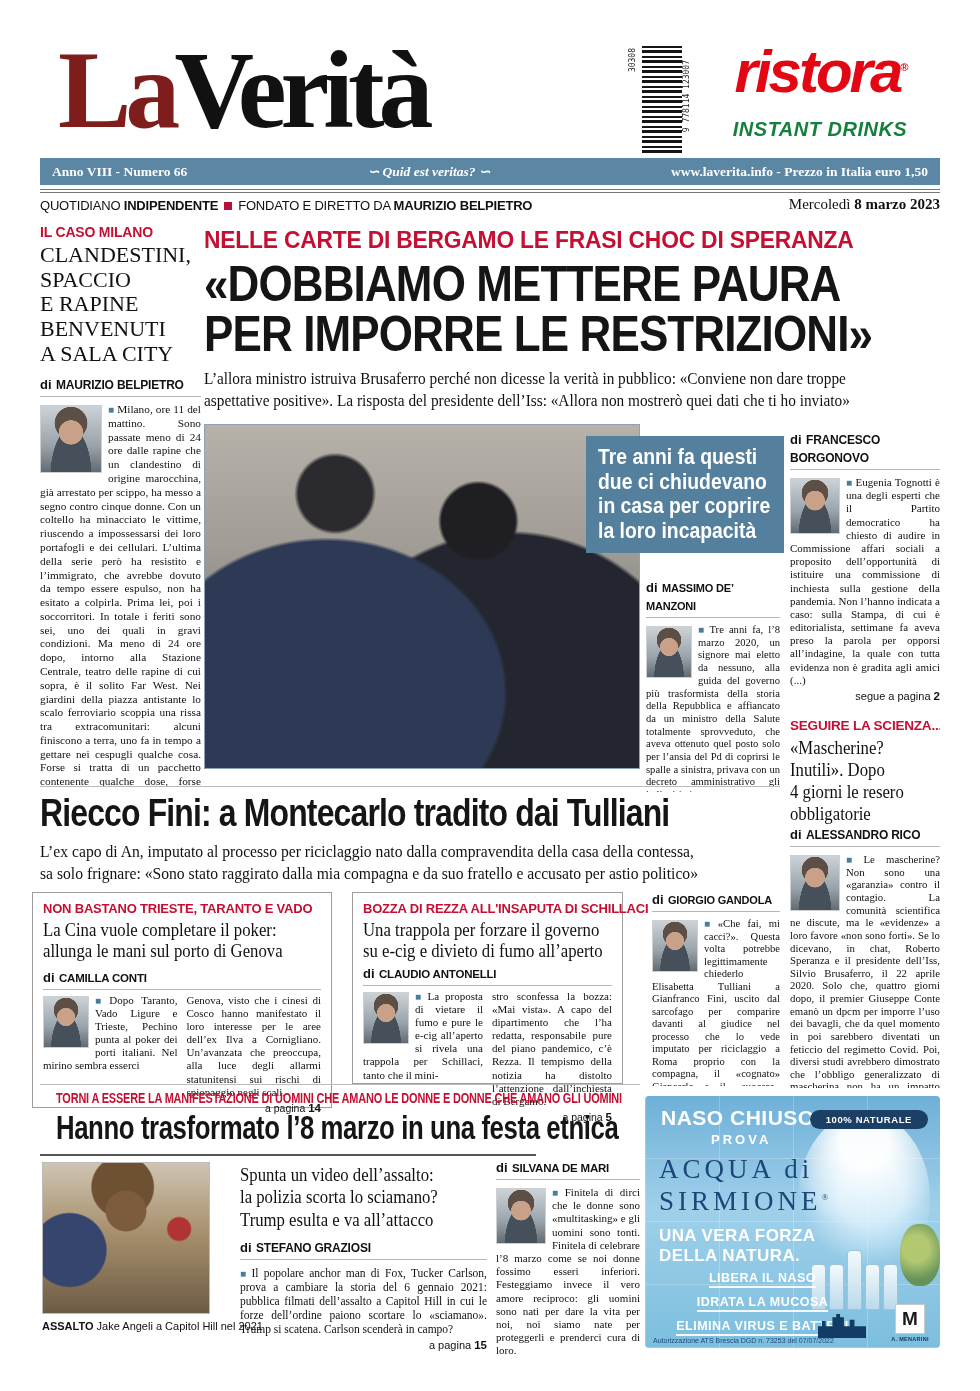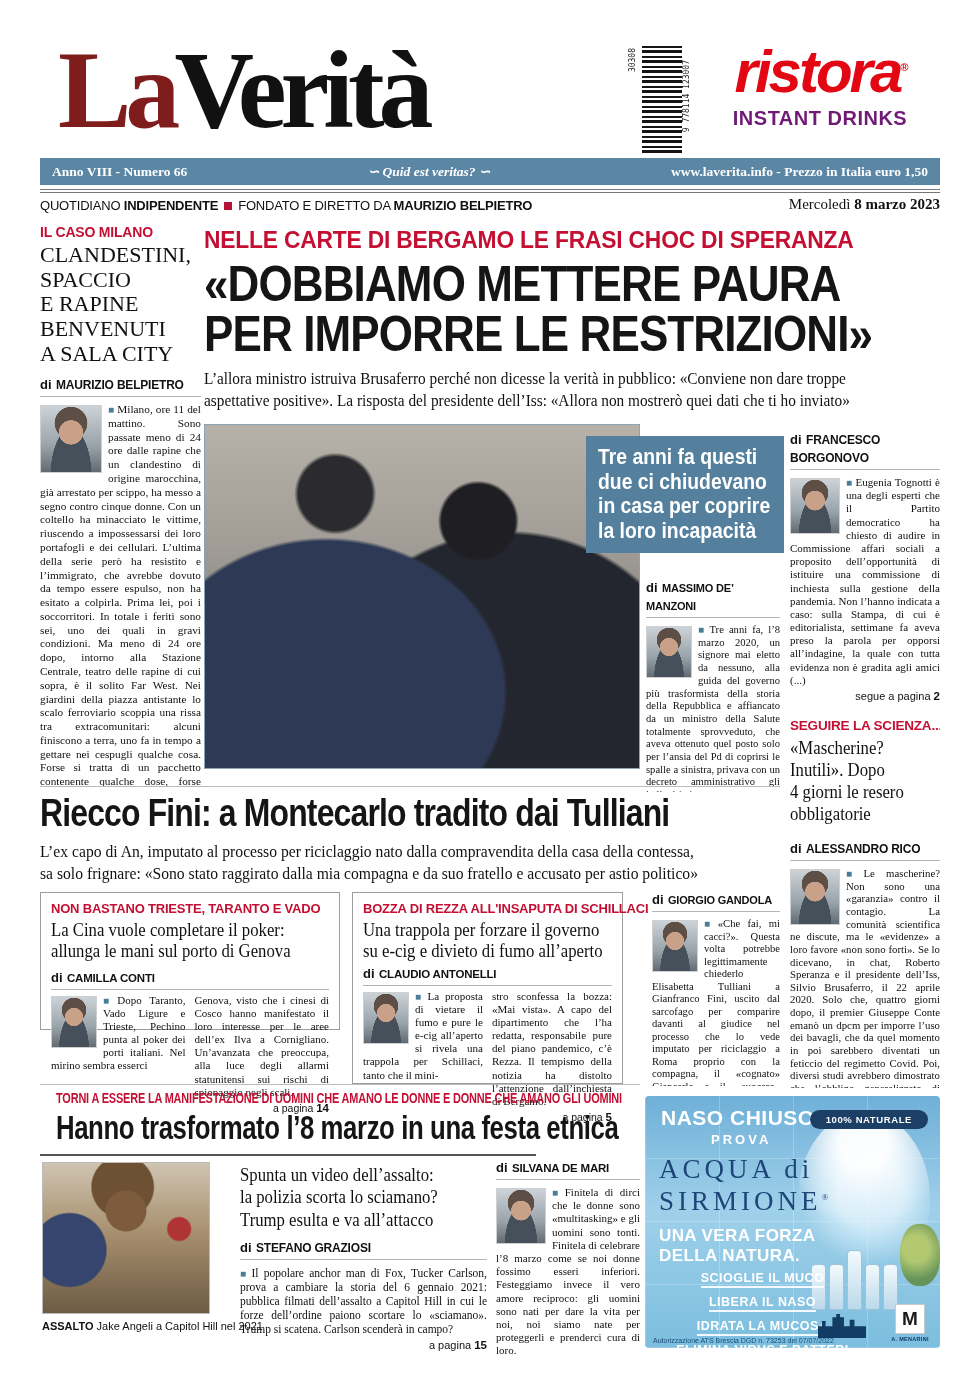--- a/index.html
+++ b/index.html
@@ -50,22 +50,22 @@
   #tagrow .rsq{display:inline-block;width:8px;height:8px;background:#b5123a;margin:0 6px}
   #tagrow .dt{font-size:15px}
   .bars{position:absolute;left:14px;top:0;width:40px;height:108px;
     background:repeating-linear-gradient(180deg,#161616 0 2px,#fff 2px 4px,#161616 4px 7px,#fff 7px 10px)}
   .bcnum{position:absolute;writing-mode:vertical-rl;transform:rotate(180deg);
     font-family:"DejaVu Sans Mono",monospace;font-size:8px;color:#222}
   #sponsor{left:700px;top:42px;width:240px;text-align:center}
   #sponsor .brand{font-family:"Liberation Sans",sans-serif;font-style:italic;font-weight:800;
     font-size:60px;color:#e30613;letter-spacing:-3px;line-height:1}
   #sponsor .reg{font-size:11px;vertical-align:super}
-  #sponsor .tg{font-family:"Liberation Sans",sans-serif;font-weight:800;
-    font-size:20px;color:#701a75;letter-spacing:.5px;margin-top:5px}
+  #sponsor .tg{font-family:"Liberation Sans",sans-serif;font-style:italic;font-weight:800;
+    font-size:20px;color:#15803d;letter-spacing:.5px;margin-top:16px}
   
   #main-photo{left:204px;top:424px;width:436px;height:345px;border:1px solid #8aa4b5;box-sizing:border-box;
     background:
       radial-gradient(circle at 30% 20%, #2b2a2e 0 9%, rgba(0,0,0,0) 10%),
       radial-gradient(circle at 63% 28%, #1f1e22 0 10%, rgba(0,0,0,0) 11%),
       radial-gradient(ellipse at 28% 78%, #2e3a55 0 40%, rgba(0,0,0,0) 41%),
       radial-gradient(ellipse at 70% 88%, #23262e 0 45%, rgba(0,0,0,0) 46%),
       linear-gradient(180deg,#b6b2aa 0%,#a19d96 35%,#7d7b78 70%,#65646a 100%)}
   #overlay-quote{left:586px;top:436px;width:198px;background:#54809e;color:#fff;
     padding:9px 12px;box-sizing:border-box}
@@ -202,38 +202,38 @@
   </div>
 
   <div style="margin-top:16px">
     <div class="kicker nw" style="font-size:13.5px">SEGUIRE LA SCIENZA...</div>
     <div class="serifhead sqz w88 pl" style="font-size:19px;line-height:1.16;margin-top:4px">«Mascherine?
 Inutili». Dopo
 4 giorni le resero
 obbligatorie</div>
   </div>
 
-  <div style="margin-top:14px">
+  <div style="margin-top:0">
     <div class="byline">
       <span class="di">di</span>
       <span class="name">ALESSANDRO RICO</span>
     </div>
     <div class="body" style="font-size:10.8px;line-height:1.17"><span class="face face-md"></span><span class="sqm">■</span><span>Le mascherine? Non sono una «garanzia» contro il contagio. La comunità scientifica ne discute, ma le «evidenze» a loro favore «non sono forti». Se lo dicevano, in chat, Roberto Speranza e il presidente dell’Iss, Silvio Brusaferro, il 22 aprile 2020. Solo che, quattro giorni dopo, il premier Giuseppe Conte emanò un dpcm per imporre l’uso dei bavagli, che da quel momento in poi sarebbero diventati un feticcio del regimetto Covid. Poi, diversi studi avrebbero dimostrato che l’obbligo generalizzato di mascherina non ha un impatto significativo sulle infezioni.</span></div>
 
   </div>
 </div>
 
 <div class="abs hr" style="left:40px;top:786px;width:740px"></div>
 <div class="abs" style="left:40px;top:792px;width:741px">
   <div class="blackhead sqz w84 nw" style="font-size:38px;letter-spacing:-1px">Riecco Fini: a Montecarlo tradito dai Tulliani</div>
   <div class="sqz w92 pl" style="font-size:17px;line-height:1.28;margin-top:6px">L’ex capo di An, imputato al processo per riciclaggio nato dalla compravendita della casa della contessa,
 sa solo frignare: «Sono stato raggirato dalla mia compagna e da suo fratello e accusato per astio politico»</div>
 </div>
 
-<div class="abs box" style="left:40px;top:892px;width:300px;height:138px">
+<div class="abs box" style="left:32px;top:892px;width:300px;height:216px">
   <div class="kicker nw" style="font-size:13px">NON BASTANO TRIESTE, TARANTO E VADO</div>
   <div class="serifhead sqz w88 pl" style="font-size:19px;line-height:1.12;margin-top:3px">La Cina vuole completare il poker:
 allunga le mani sul porto di Genova</div>
   <div class="byline" style="margin-top:6px;margin-bottom:2px">
     <span class="di">di</span>
     <span class="name" style="font-size:11.5px">CAMILLA CONTI</span>
   </div>
   <div class="cols">
     <div class="body" style="font-size:11px;line-height:1.2"><span class="face face-sm"></span><span class="sqm">■</span><span>Dopo Taranto, Vado Ligure e Trieste, Pechino punta al poker dei porti italiani. Nel mirino sembra esserci</span></div>
     <div class="body" style="font-size:11px;line-height:1.2"><span>Genova, visto che i cinesi di Cosco hanno manifestato il loro interesse per le aree dell’ex Ilva a Cornigliano. Un’avanzata che preoccupa, alla luce degli allarmi statunitensi sui rischi di spionaggio negli scali.</span>
@@ -314,21 +314,20 @@
   <div class="naso">NASO CHIUSO?</div>
   <div class="prova">PROVA</div>
   <div class="badge">100% NATURALE</div>
   <div class="brand">
     <div>ACQUA di</div>
     <div><span>SIRMIONE</span><span class="reg">®</span></div>
   </div>
   <div class="claim">UNA VERA FORZA
 DELLA NATURA.</div>
   <div class="bullets">
-    <div><span class="bullet">SCIOGLIE IL MUCO</span></div>
     <div><span class="bullet">LIBERA IL NASO</span></div>
     <div><span class="bullet">IDRATA LA MUCOSA</span></div>
     <div><span class="bullet">ELIMINA VIRUS E BATTERI</span></div>
   </div>
   <div class="legal">Autorizzazione ATS Brescia DGD n. 73253 del 07/07/2022</div>
   <div class="castle"></div>
   <div class="menarini">
     <div class="mbox">M</div>
     <div class="mtext">A. MENARINI</div>
   </div>

